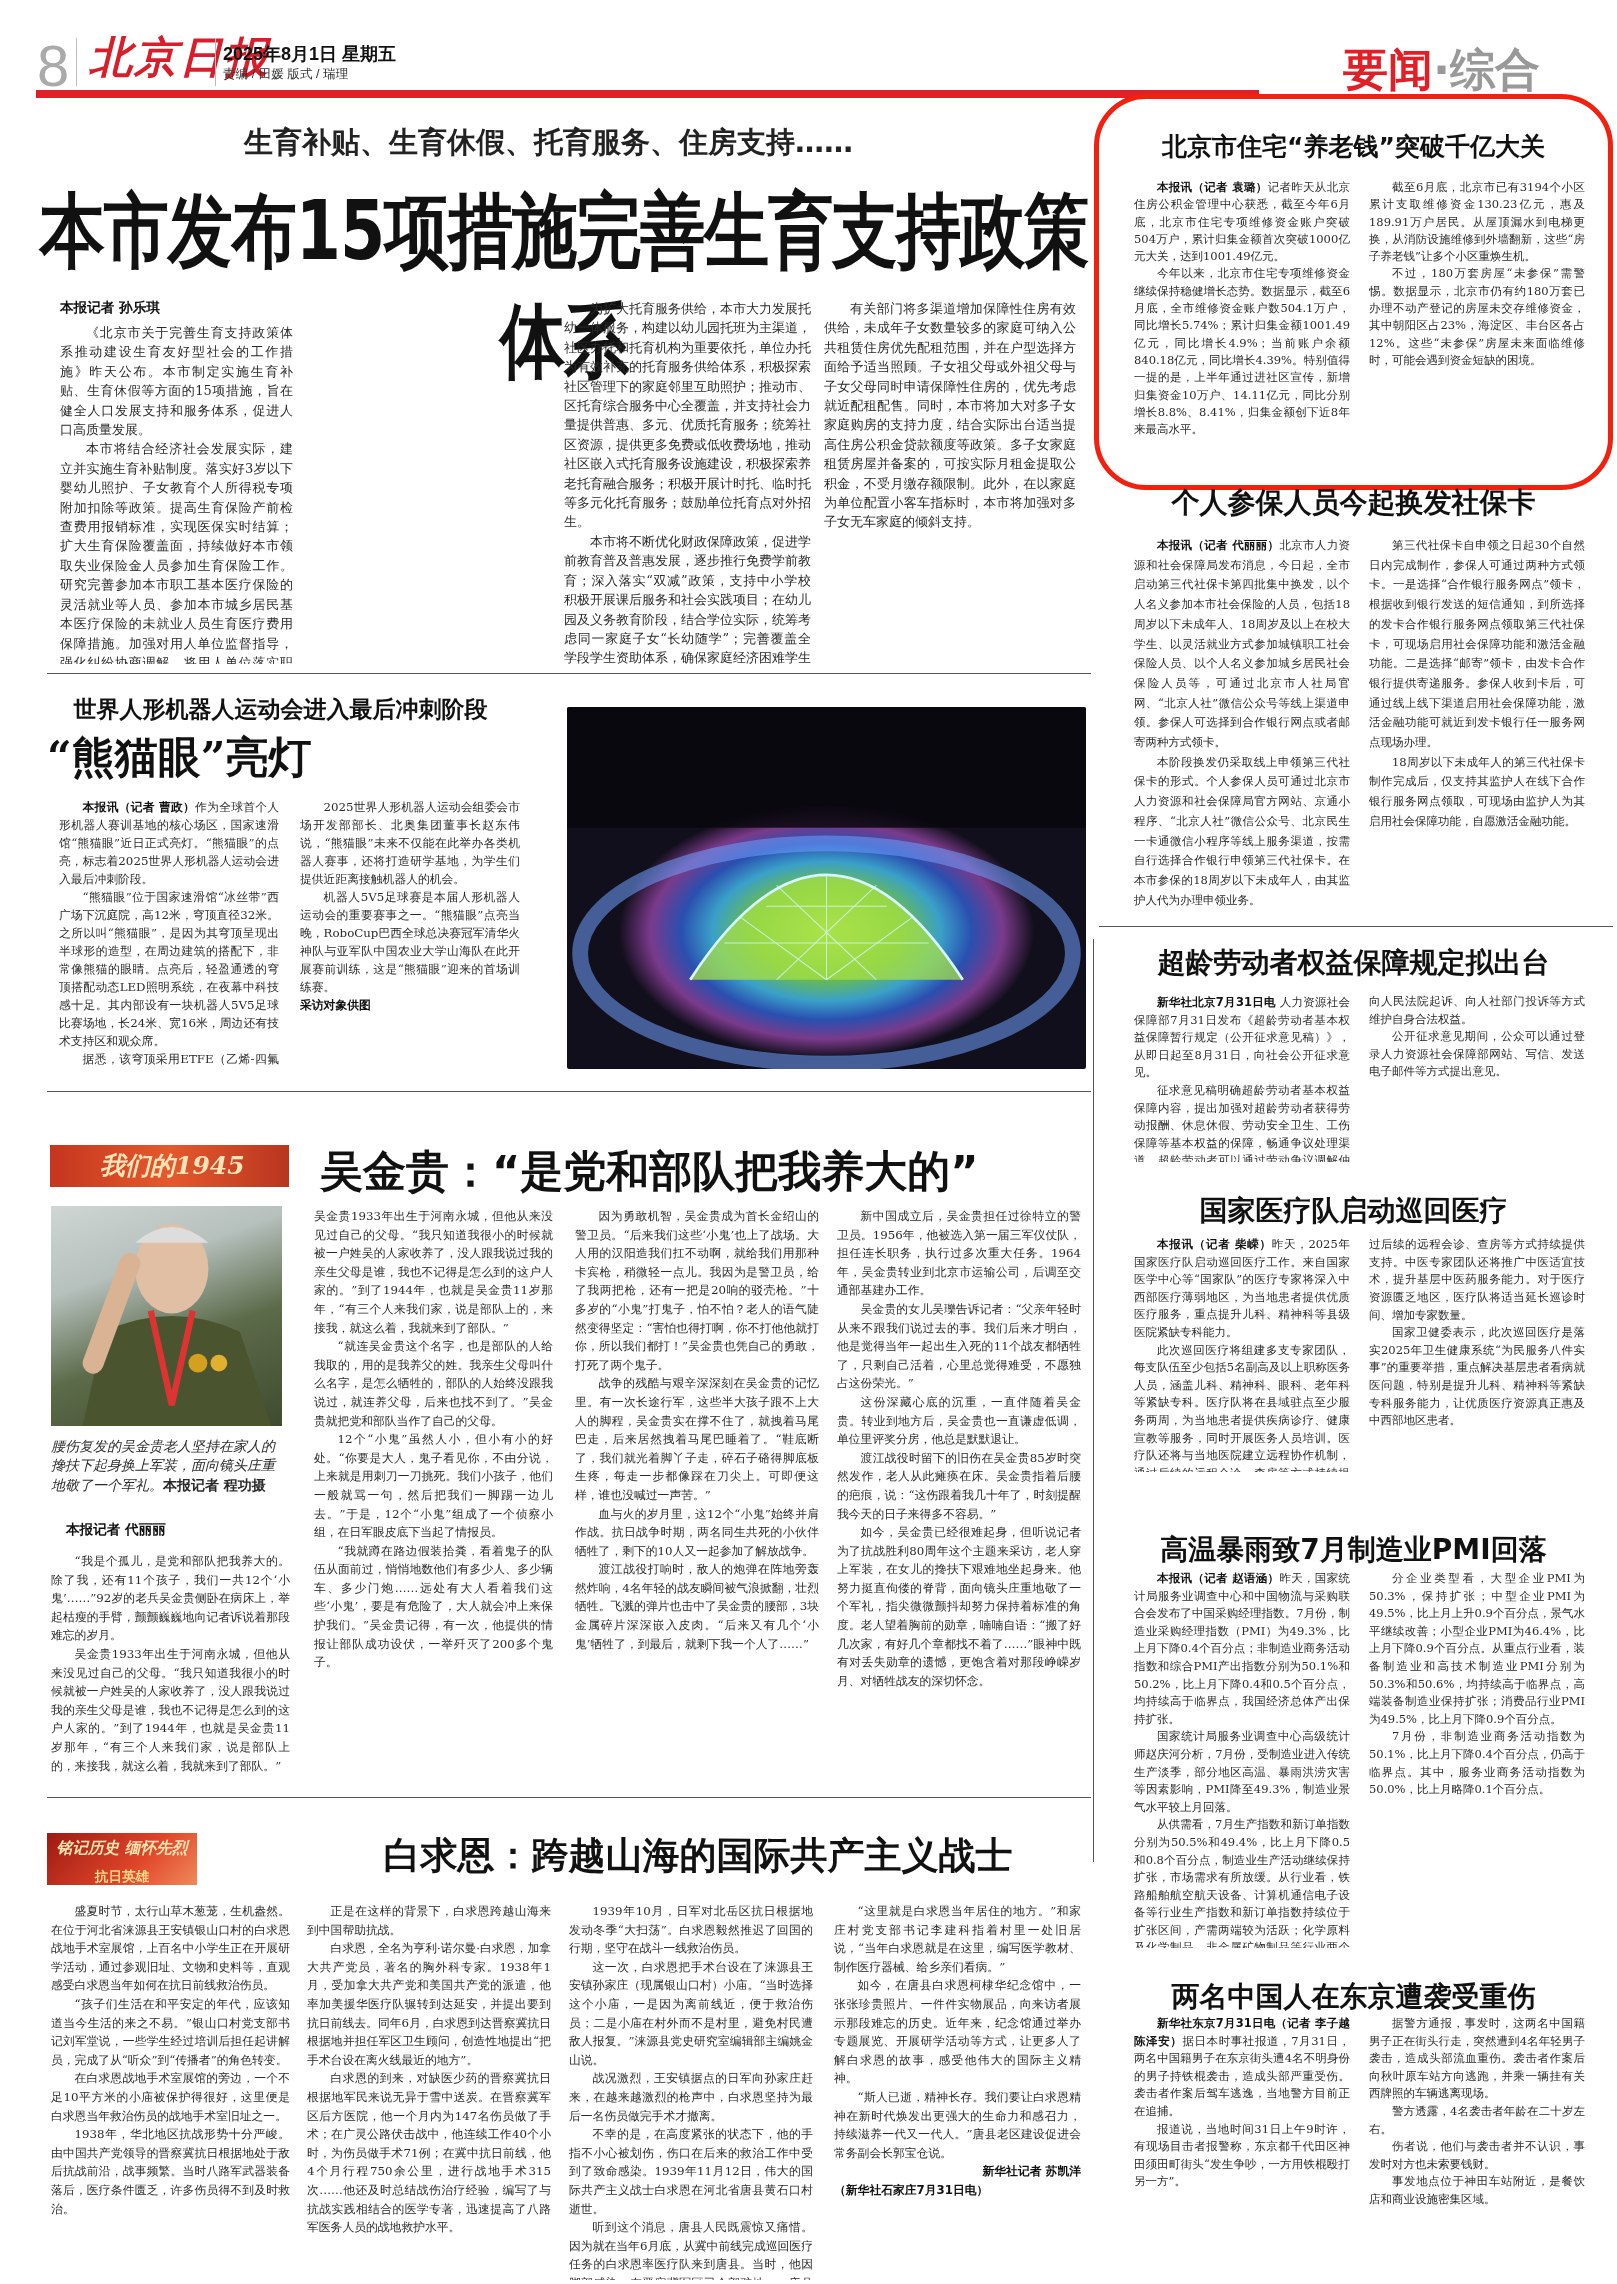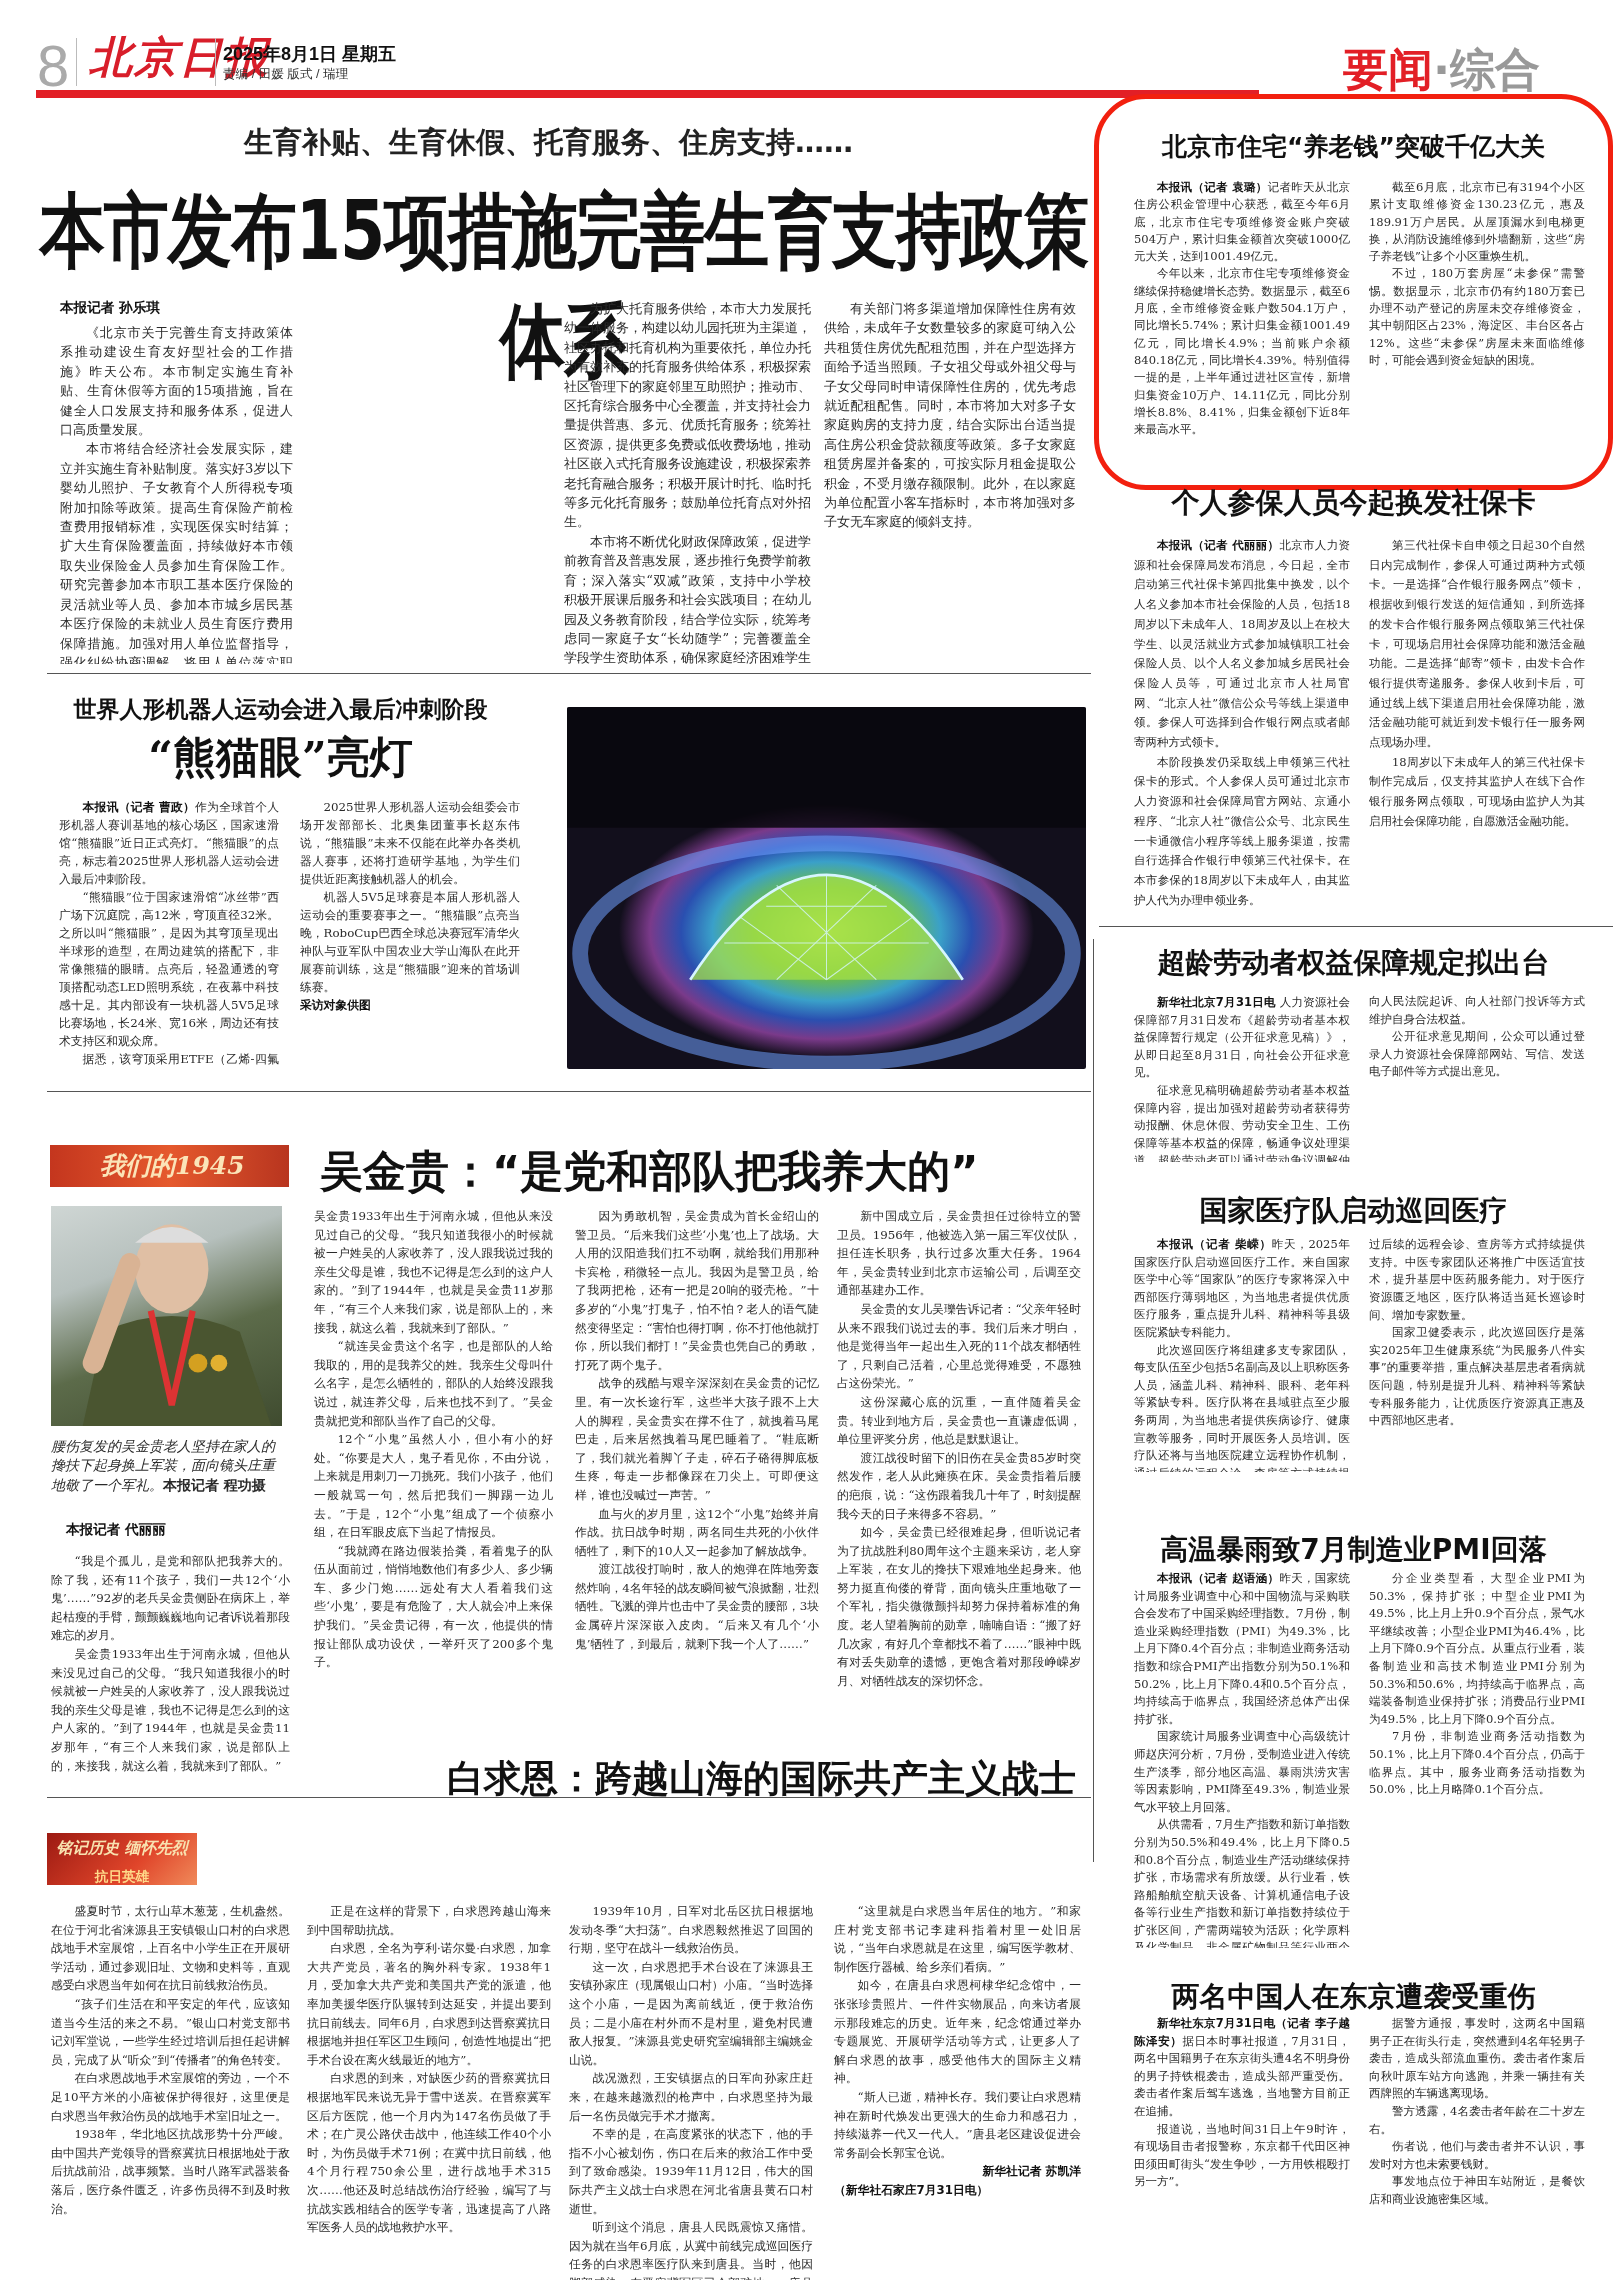--- a/index.html
+++ b/index.html
@@ -87,21 +87,21 @@
   <p>本阶段换发仍采取线上申领第三代社保卡的形式。个人参保人员可通过北京市人力资源和社会保障局官方网站、京通小程序、“北京人社”微信公众号、北京民生一卡通微信小程序等线上服务渠道，按需自行选择合作银行申领第三代社保卡。在本市参保的18周岁以下未成年人，由其监护人代为办理申领业务。</p>
 </div>
 <div class="abs col" style="left:1369px;top:536px;width:216px;height:378px;overflow:hidden;font-size:11.5px;line-height:19.7px">
   <p>第三代社保卡自申领之日起30个自然日内完成制作，参保人可通过两种方式领卡。一是选择“合作银行服务网点”领卡，根据收到银行发送的短信通知，到所选择的发卡合作银行服务网点领取第三代社保卡，可现场启用社会保障功能和激活金融功能。二是选择“邮寄”领卡，由发卡合作银行提供寄递服务。参保人收到卡后，可通过线上线下渠道启用社会保障功能，激活金融功能可就近到发卡银行任一服务网点现场办理。</p>
   <p>18周岁以下未成年人的第三代社保卡制作完成后，仅支持其监护人在线下合作银行服务网点领取，可现场由监护人为其启用社会保障功能，自愿激活金融功能。</p>
 </div>
 <div class="abs rule" style="left:1099px;top:926px;width:514px"></div>
 
 <div class="abs rule" style="left:47px;top:673px;width:1044px"></div>
 <div class="abs rh" style="left:47px;top:694px;width:467px;font-size:23px;text-align:center">世界人形机器人运动会进入最后冲刺阶段</div>
-<div class="abs rh" style="left:47px;top:729px;width:467px;font-size:43px;text-align:center;font-family:'DejaVu Serif',serif">“熊猫眼”亮灯</div>
+<div class="abs rh" style="left:47px;top:729px;width:467px;font-size:43px;text-align:left;font-family:'DejaVu Serif',serif">“熊猫眼”亮灯</div>
 <div class="abs col" style="left:59px;top:798px;width:220px;height:273px;overflow:hidden;font-size:11.8px;line-height:18px">
   <p><b>本报讯（记者 曹政）</b><span>作为全球首个人形机器人赛训基地的核心场区，国家速滑馆“熊猫眼”近日正式亮灯。“熊猫眼”的点亮，标志着2025世界人形机器人运动会进入最后冲刺阶段。</span></p>
   <p>“熊猫眼”位于国家速滑馆“冰丝带”西广场下沉庭院，高12米，穹顶直径32米。之所以叫“熊猫眼”，是因为其穹顶呈现出半球形的造型，在周边建筑的搭配下，非常像熊猫的眼睛。点亮后，轻盈通透的穹顶搭配动态LED照明系统，在夜幕中科技感十足。其内部设有一块机器人5V5足球比赛场地，长24米、宽16米，周边还有技术支持区和观众席。</p>
   <p>据悉，该穹顶采用ETFE（乙烯-四氟乙烯共聚物）材料建设，易于拆卸，可以实现100%装配式建设和100%回收利用，内部还能精确调控温度、湿度、空气洁净度，以确保机器人最佳运行状态。</p>
 </div>
 <div class="abs col" style="left:300px;top:798px;width:220px;height:273px;overflow:hidden;font-size:11.8px;line-height:18px">
   <p>2025世界人形机器人运动会组委会市场开发部部长、北奥集团董事长赵东伟说，“熊猫眼”未来不仅能在此举办各类机器人赛事，还将打造研学基地，为学生们提供近距离接触机器人的机会。</p>
   <p>机器人5V5足球赛是本届人形机器人运动会的重要赛事之一。“熊猫眼”点亮当晚，RoboCup巴西全球总决赛冠军清华火神队与亚军队中国农业大学山海队在此开展赛前训练，这是“熊猫眼”迎来的首场训练赛。</p>
   <p style="text-indent:0"><b>采访对象供图</b></p>
 </div>
@@ -195,21 +195,21 @@
 </div>
 <div class="abs col" style="left:1369px;top:1570px;width:216px;height:378px;overflow:hidden;font-size:11.5px;line-height:17.6px">
   <p>分企业类型看，大型企业PMI为50.3%，保持扩张；中型企业PMI为49.5%，比上月上升0.9个百分点，景气水平继续改善；小型企业PMI为46.4%，比上月下降0.9个百分点。从重点行业看，装备制造业和高技术制造业PMI分别为50.3%和50.6%，均持续高于临界点，高端装备制造业保持扩张；消费品行业PMI为49.5%，比上月下降0.9个百分点。</p>
   <p>7月份，非制造业商务活动指数为50.1%，比上月下降0.4个百分点，仍高于临界点。其中，服务业商务活动指数为50.0%，比上月略降0.1个百分点。</p>
 </div>
 
 <div class="abs bannerhero" style="left:47px;top:1833px;width:150px;height:52px">
   <div style="font-size:15.7px;font-style:italic;font-weight:bold;text-align:center;padding-top:5.2px">铭记历史 缅怀先烈</div>
   <div style="font-size:13.6px;font-weight:bold;text-align:center;color:#ffd98a;margin-top:9px">抗日英雄</div>
 </div>
-<div class="abs rh" style="left:320px;top:1754px;width:756px;font-size:37px;text-align:right;font-family:'DejaVu Serif',serif">白求恩：跨越山海的国际共产主义战士</div>
+<div class="abs rh" style="left:320px;top:1831px;width:756px;font-size:37px;text-align:center;font-family:'DejaVu Serif',serif">白求恩：跨越山海的国际共产主义战士</div>
 <div class="abs col" style="left:51px;top:1902px;width:239px;height:378px;overflow:hidden;font-size:11.8px;line-height:18.6px">
   <p>盛夏时节，太行山草木葱茏，生机盎然。在位于河北省涞源县王安镇银山口村的白求恩战地手术室展馆，上百名中小学生正在开展研学活动，通过参观旧址、文物和史料等，直观感受白求恩当年如何在抗日前线救治伤员。</p>
   <p>“孩子们生活在和平安定的年代，应该知道当今生活的来之不易。”银山口村党支部书记刘军堂说，一些学生经过培训后担任起讲解员，完成了从“听众”到“传播者”的角色转变。</p>
   <p>在白求恩战地手术室展馆的旁边，一个不足10平方米的小庙被保护得很好，这里便是白求恩当年救治伤员的战地手术室旧址之一。</p>
   <p>1938年，华北地区抗战形势十分严峻。由中国共产党领导的晋察冀抗日根据地处于敌后抗战前沿，战事频繁。当时八路军武器装备落后，医疗条件匮乏，许多伤员得不到及时救治。</p>
 </div>
 <div class="abs col" style="left:307px;top:1902px;width:244px;height:378px;overflow:hidden;font-size:11.8px;line-height:18.6px">
   <p>正是在这样的背景下，白求恩跨越山海来到中国帮助抗战。</p>
   <p>白求恩，全名为亨利·诺尔曼·白求恩，加拿大共产党员，著名的胸外科专家。1938年1月，受加拿大共产党和美国共产党的派遣，他率加美援华医疗队辗转到达延安，并提出要到抗日前线去。同年6月，白求恩到达晋察冀抗日根据地并担任军区卫生顾问，创造性地提出“把手术台设在离火线最近的地方”。</p>
   <p>白求恩的到来，对缺医少药的晋察冀抗日根据地军民来说无异于雪中送炭。在晋察冀军区后方医院，他一个月内为147名伤员做了手术；在广灵公路伏击战中，他连续工作40个小时，为伤员做手术71例；在冀中抗日前线，他4个月行程750余公里，进行战地手术315次……他还及时总结战伤治疗经验，编写了与抗战实践相结合的医学专著，迅速提高了八路军医务人员的战地救护水平。</p>

